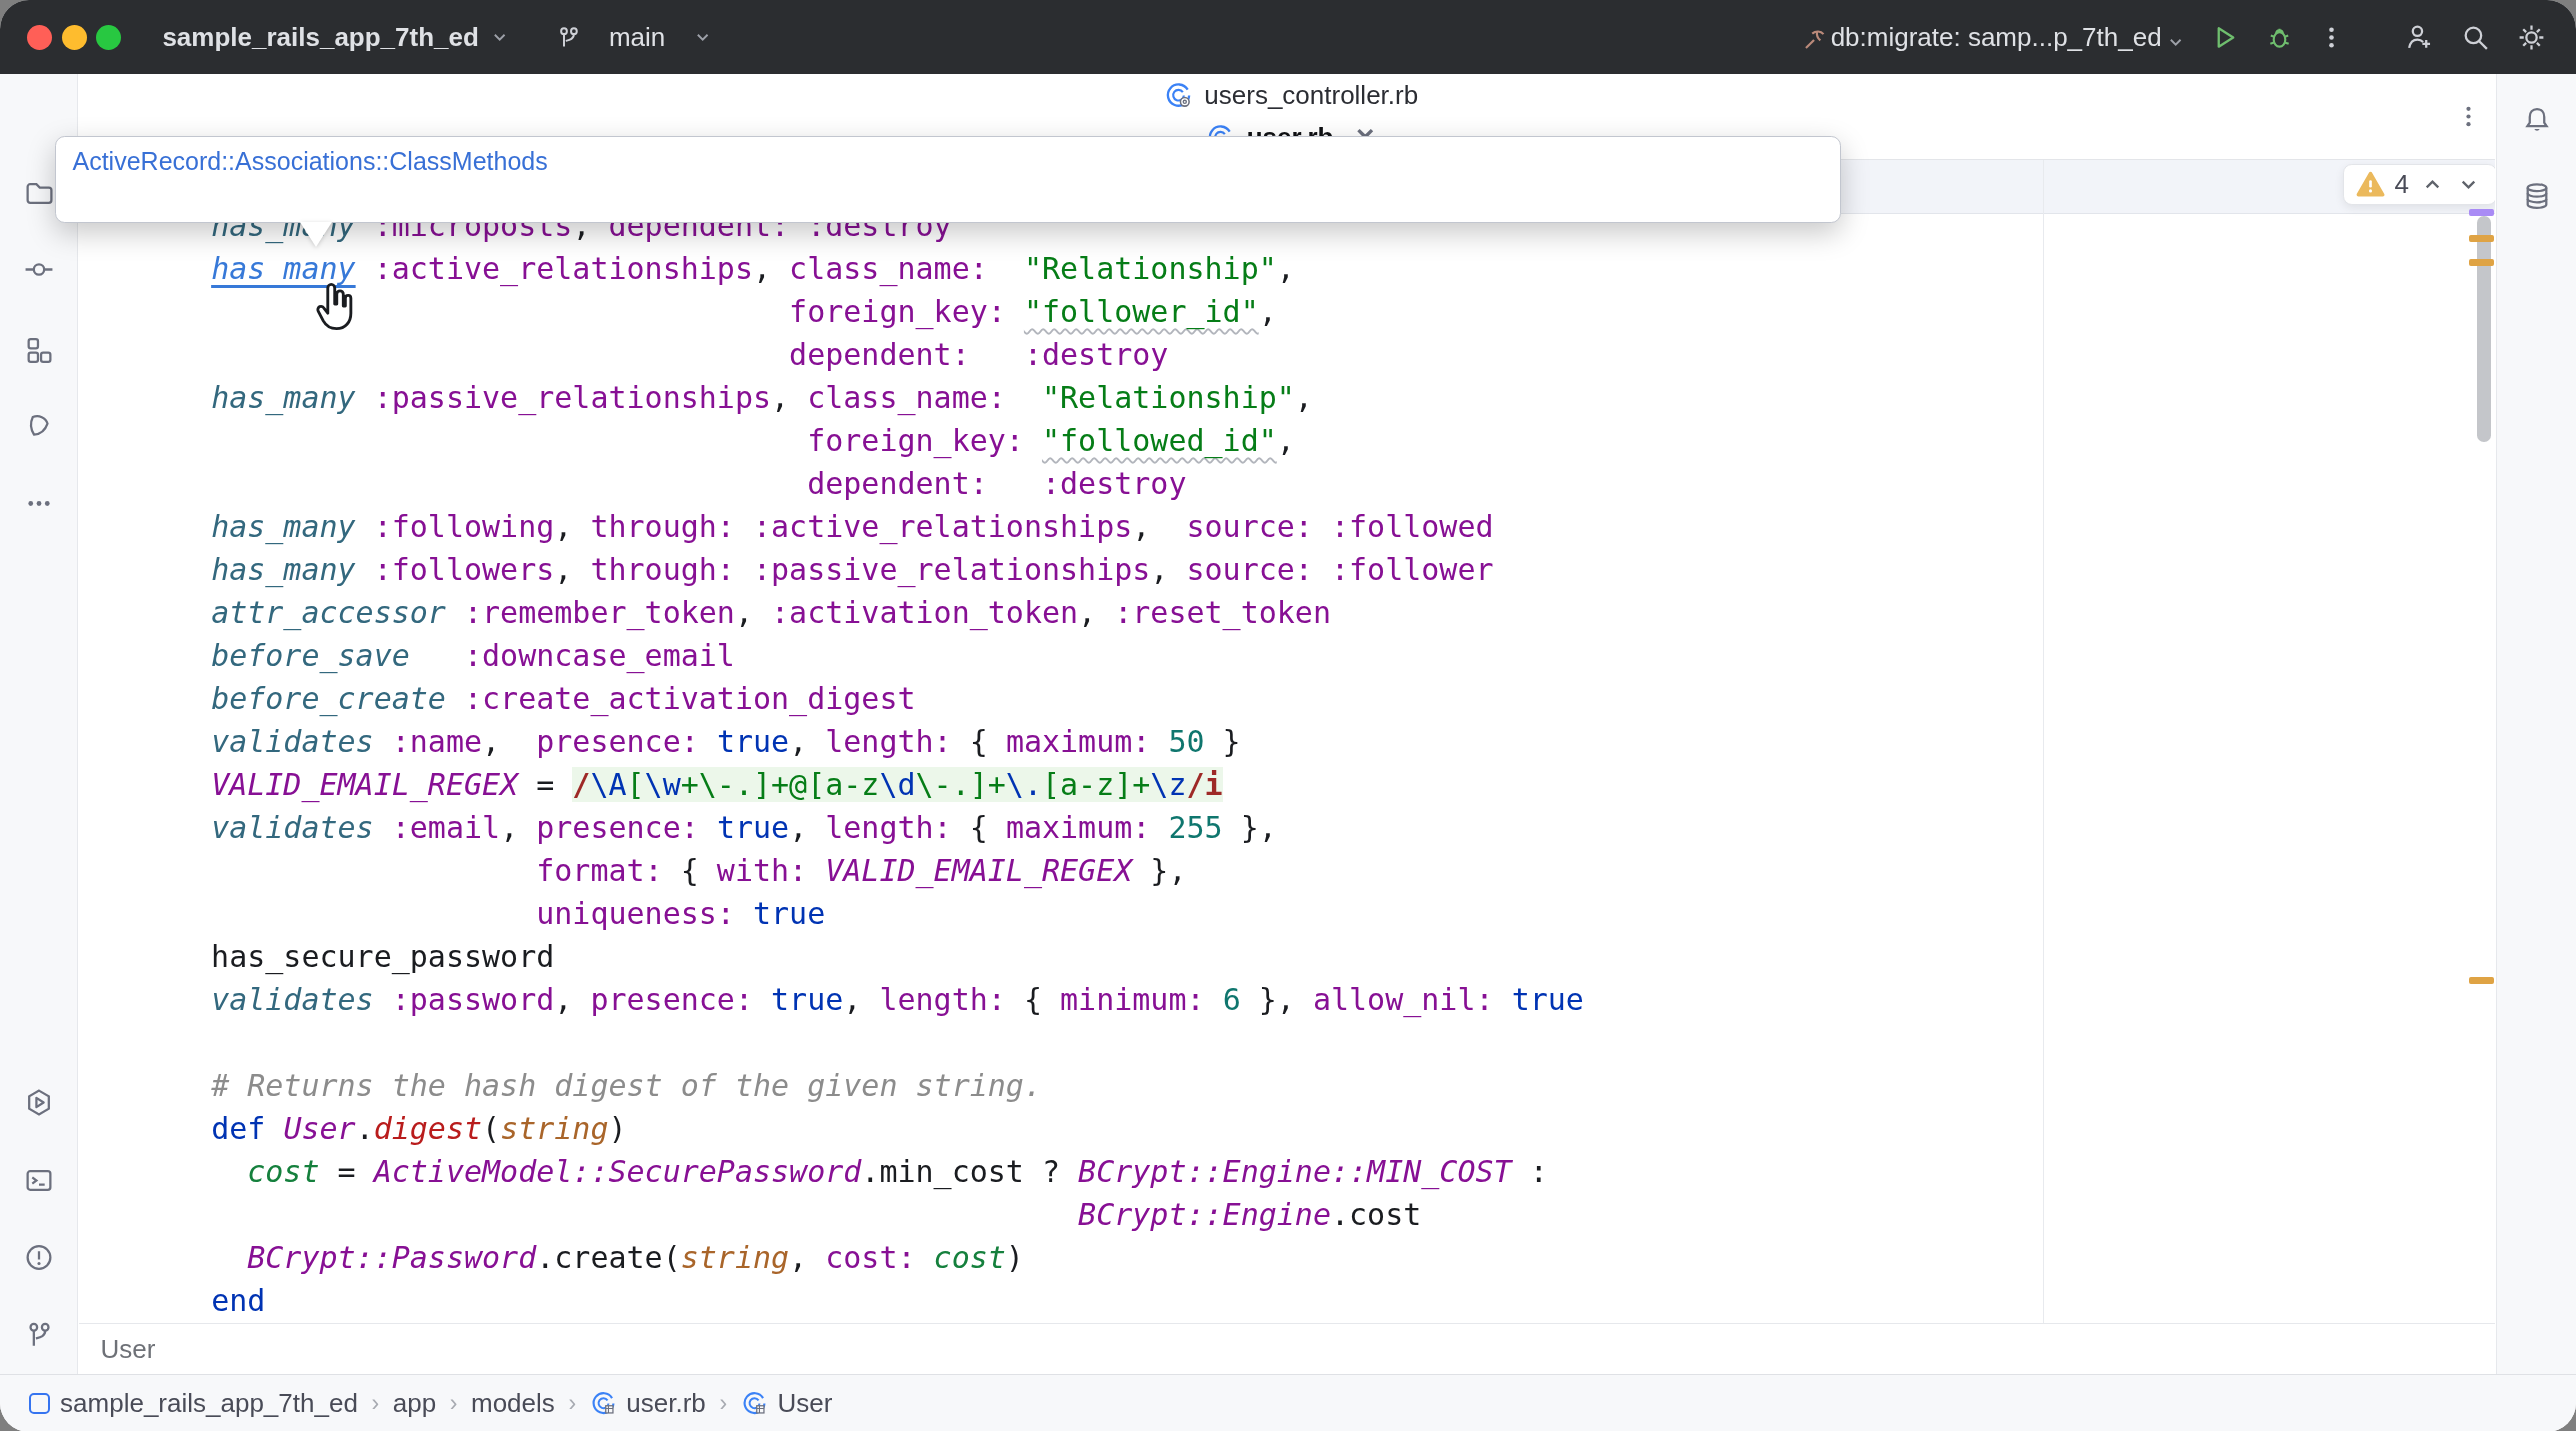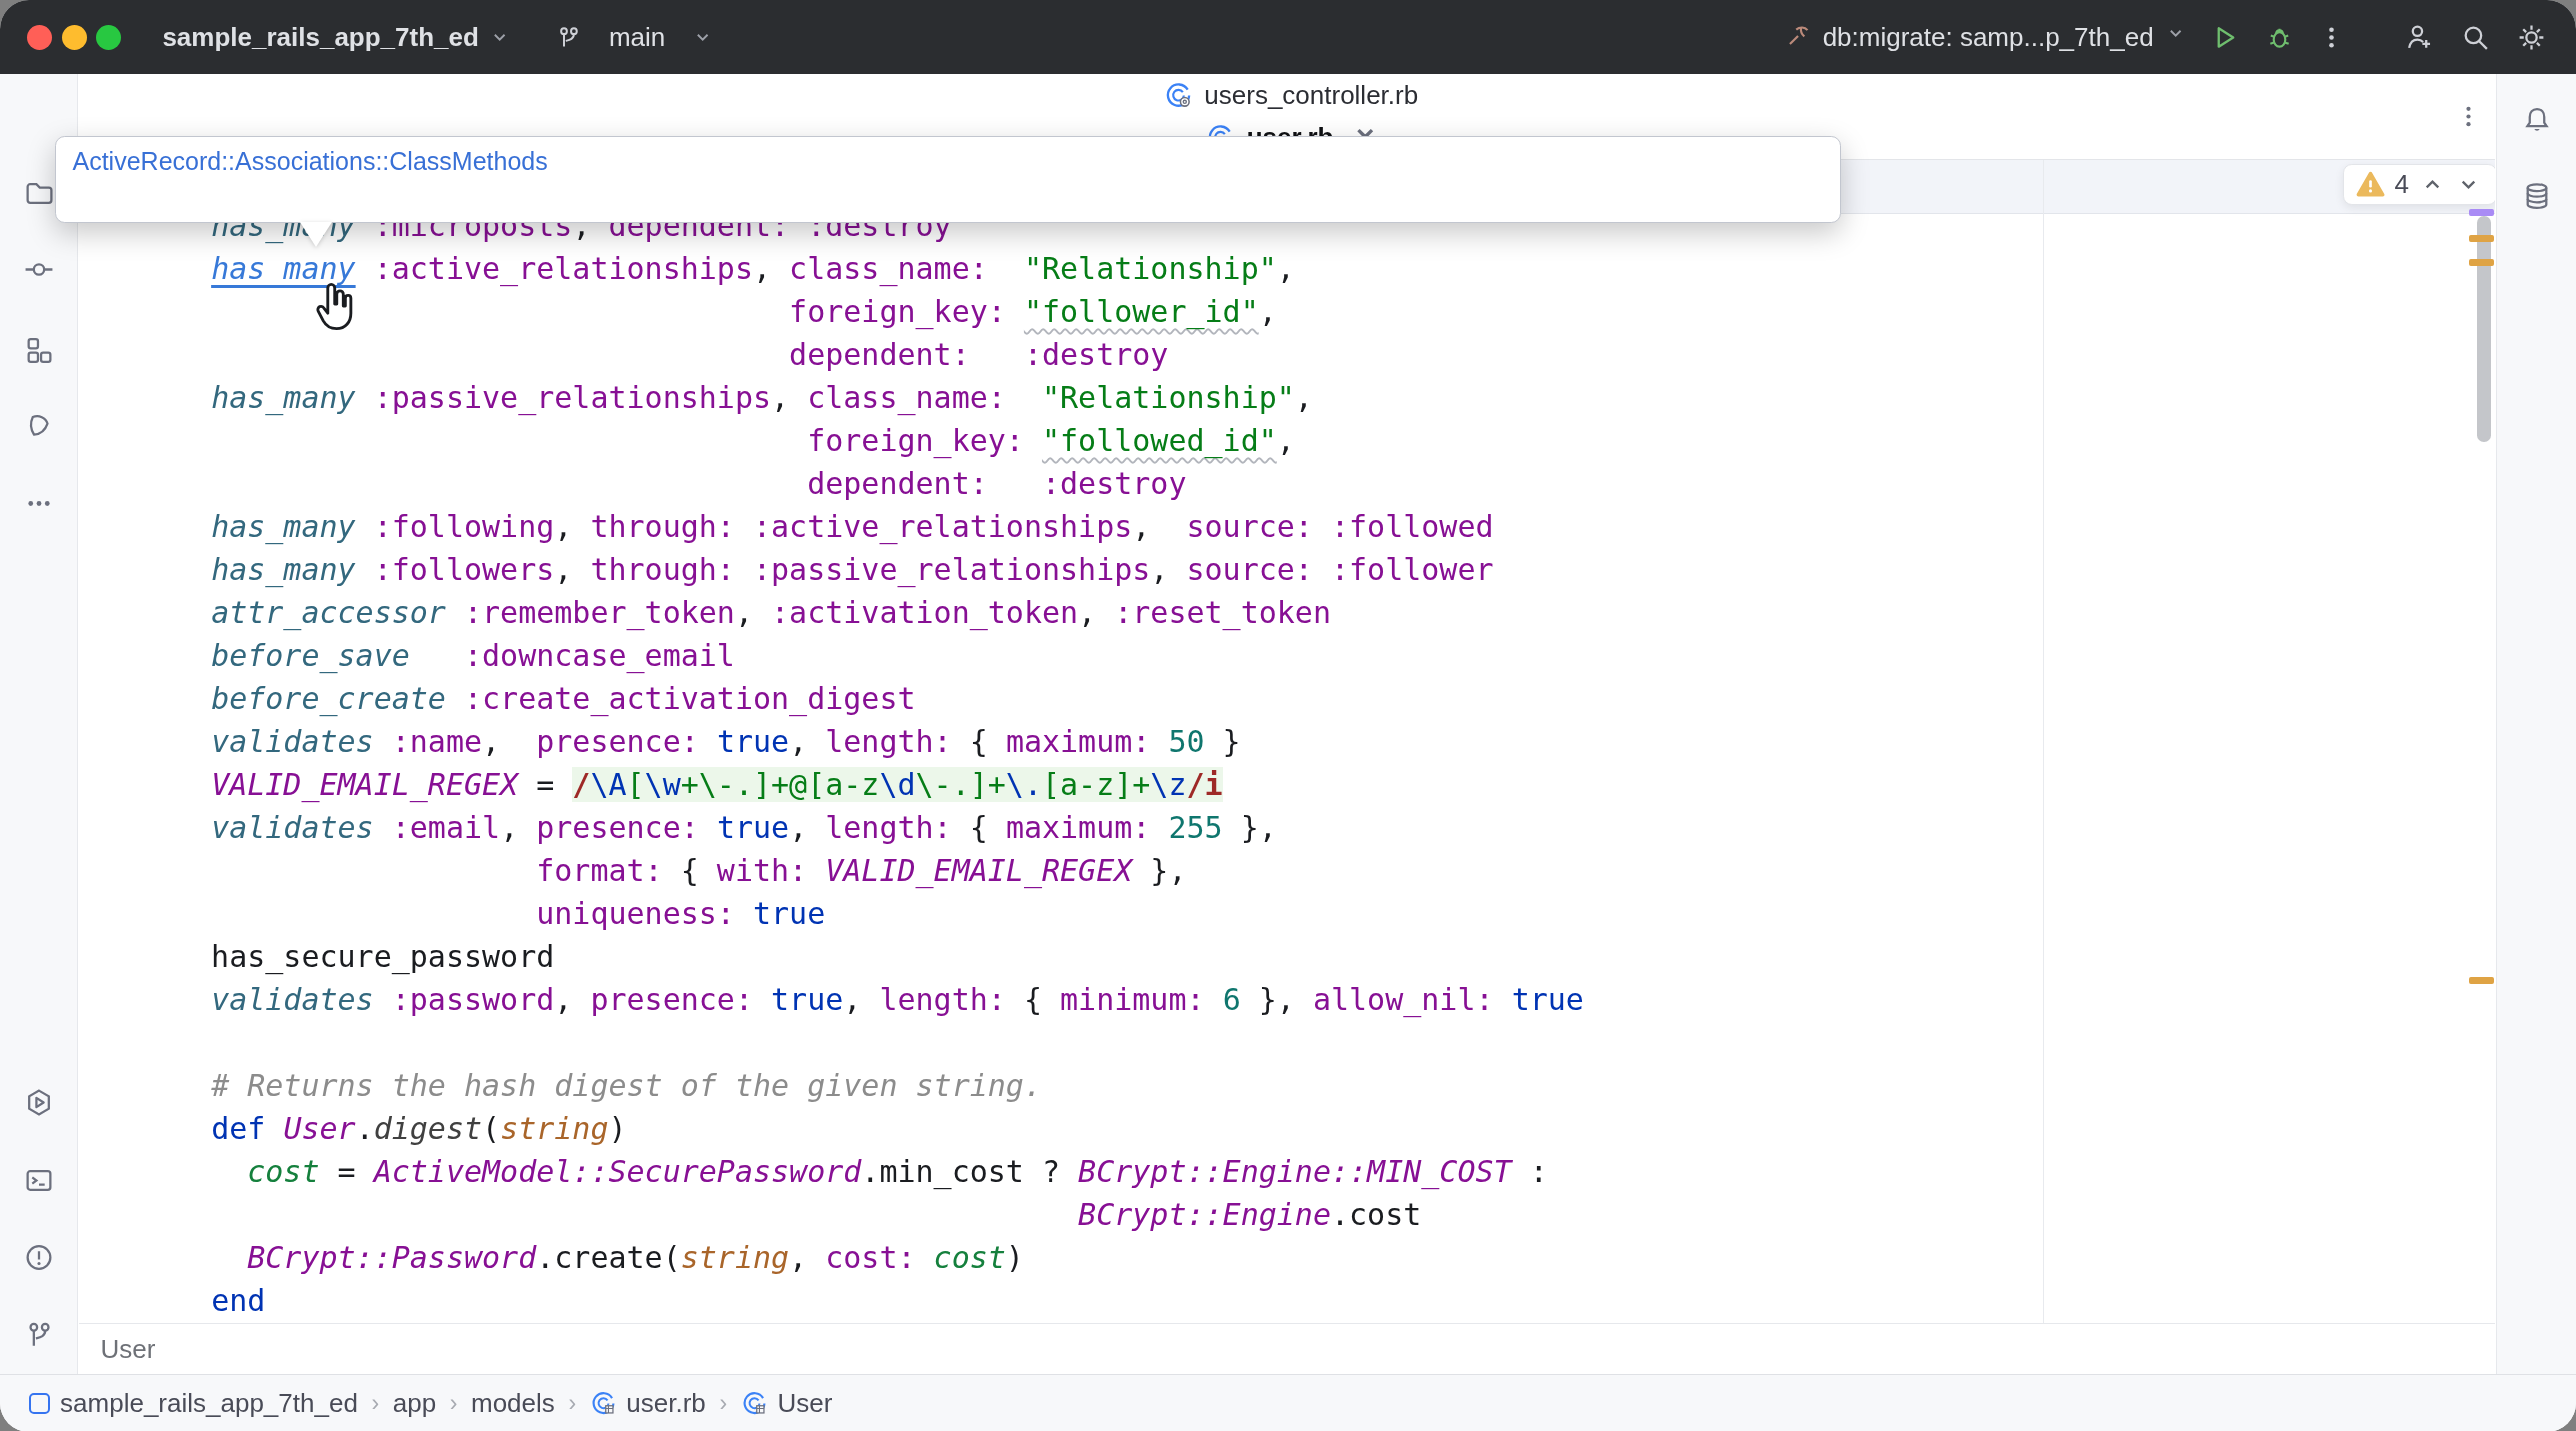--- a/index.html
+++ b/index.html
@@ -8,21 +8,21 @@
   
   .titlebar{position:absolute;left:0;top:0;width:2576px;height:74px;background:#2B2D30;display:flex;align-items:center;}
   .lights{display:flex;gap:9.7px;margin-left:27px;}
   .light{width:25px;height:25px;border-radius:50%;}
   .l-red{background:#FF5F57}.l-yellow{background:#FEBC2E}.l-green{background:#28C841}
   .tb-text{color:#DFE1E5;font-size:26px;font-weight:600;}
   .tb-reg{color:#DFE1E5;font-size:26px;font-weight:400;}
   .proj{margin-left:41px;display:flex;align-items:center;gap:9.7px;}
   .branch{margin-left:45px;display:flex;align-items:center;gap:27px;}
   .tb-right{margin-left:auto;display:flex;align-items:center;gap:25px;margin-right:29px;}
-  .runcfg{display:flex;align-items:flex-start;gap:11px;}
+  .runcfg{display:flex;align-items:flex-end;gap:3px;}
   .tb-ic{display:inline-flex;align-items:center;justify-content:center;}
   
   .tabbar{position:absolute;left:79px;top:74px;width:2416px;height:86px;background:#fff;
           border-bottom:1px solid #E3E5E9;display:flex;align-items:center;padding-left:7.8px;box-sizing:border-box;flex-direction:column;}
   .tab{display:flex;align-items:center;gap:11.7px;padding:0 25px;height:100%;font-size:26px;color:#2B2D33;}
   .tab.active{font-weight:600;color:#101114;}
   .tab-close{color:#6C707E;font-size:25px;margin-left:9.7px;line-height:1;}
   .tab-kebab{position:absolute;left:2370px;top:21.4px;width:39px;height:43px;display:flex;align-items:center;justify-content:center;}
   
   .leftbar{position:absolute;left:0;top:74px;width:78px;height:1300px;background:#F7F8FA;border-right:1px solid #E6E8EC;box-sizing:border-box;}
@@ -33,21 +33,21 @@
   .sticky{position:absolute;left:0;top:0;width:100%;height:53px;background:#F2F4F9;border-bottom:1px solid #E2E5EB;}
   .margin-guide{position:absolute;left:1964px;top:0;width:1px;height:100%;background:#E8EAEE;}
   #code{position:absolute;left:96px;top:44px;font-family:"DejaVu Sans Mono",monospace;font-size:30px;line-height:43px;white-space:pre;color:#1A1C20;}
   .code-line{height:43px;}
   .p{color:#1A1C20}
   .m{color:#33687E;font-style:italic}
   .lv{color:#15803d;font-style:italic}
   .sym{color:#871094}
   .str{color:#067D17}
   .kw{color:#0033B3}
-  .defm{color:#404040;font-style:italic}
+  .defm{color:#b91c1c;font-style:italic}
   .num{color:#0f766e}
   .cmt{color:#8C8C8C;font-style:italic}
   .const{color:#871094;font-style:italic}
   .param{color:#A9652A;font-style:italic}
   .link{color:#3779D8;font-style:italic;text-decoration:underline;text-underline-offset:5.8px;}
   .wavy{text-decoration:underline wavy #B2B5BC;text-decoration-thickness:1.5px;text-underline-offset:5.8px;}
   .rxd{color:#9E2927;font-weight:bold;background:#ECF7EA}
   .rxe{color:#0033B3;background:#ECF7EA}
   .rxg{color:#067D17;background:#ECF7EA}
   .hand{position:absolute;left:230px;top:119px;width:49px;height:54px;}

